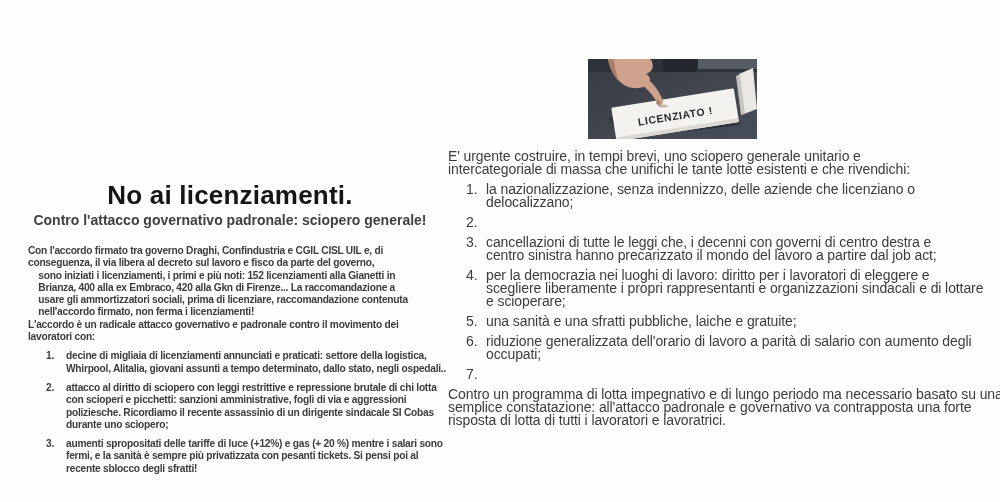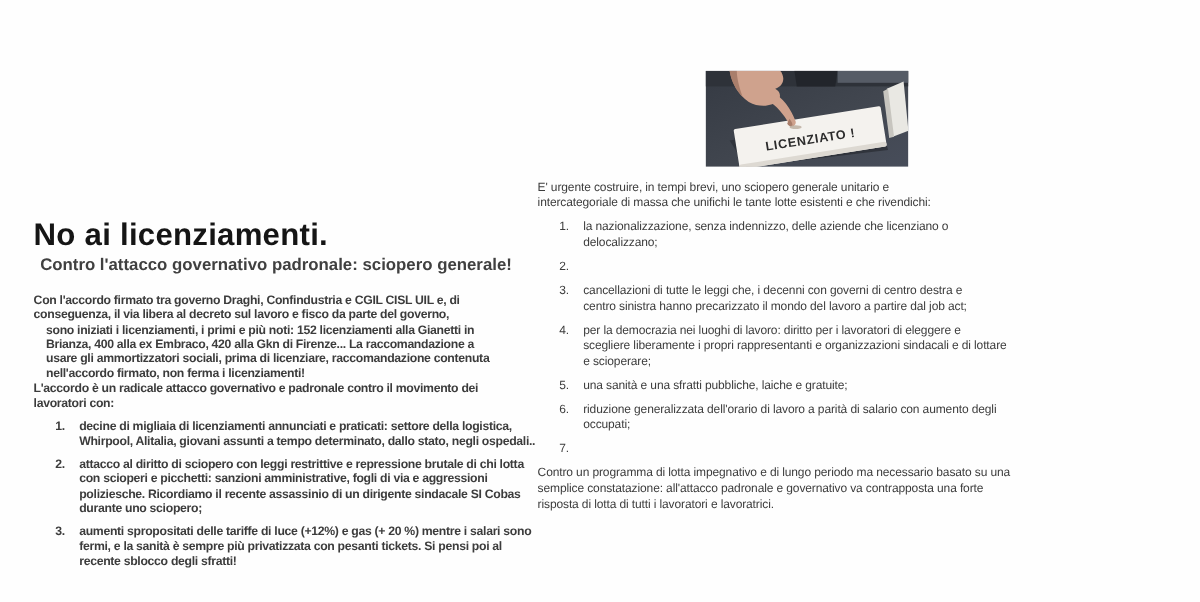--- a/index.html
+++ b/index.html
@@ -11,21 +11,21 @@
     overflow:hidden;
     position:relative;
   }
   .page{position:absolute;inset:0;background:#fefefe;}
 
   
   .left-col{
     position:absolute;left:28px;top:181px;width:404px;
   }
   .title{
-    text-align:left;
+    text-align:center;
     font-size:26px;font-weight:bold;color:#151515;
     letter-spacing:0.2px;line-height:28px;margin:0;
   }
   .subtitle{
     text-align:center;white-space:nowrap;
     font-size:14px;font-weight:bold;color:#404040;
     margin-top:3px;
   }
   .body-left{
     font-size:10.2px;line-height:12.3px;letter-spacing:-0.25px;
@@ -36,21 +36,21 @@
   .list{margin-top:1px;}
   .item{display:flex;margin-top:7px;}
   .item .num{flex:none;width:15px;margin-left:18px;text-align:left;}
   .item .txt{white-space:pre;margin-left:5px;}
 
   
   .right-col{
     position:absolute;left:448px;top:150px;width:500px;
   }
   .body-right{
-    font-size:10px;line-height:13px;letter-spacing:-0.1px;
+    font-size:14px;line-height:13px;letter-spacing:-0.1px;
     color:#3c3c3c;
   }
   .intro-right{white-space:pre;}
   .right-col .item .num{margin-left:18px;width:15px;}
   .closing{white-space:pre;margin-top:7px;}
 
   
   .photo{
     position:absolute;left:588px;top:59px;width:169px;height:80px;
   }

